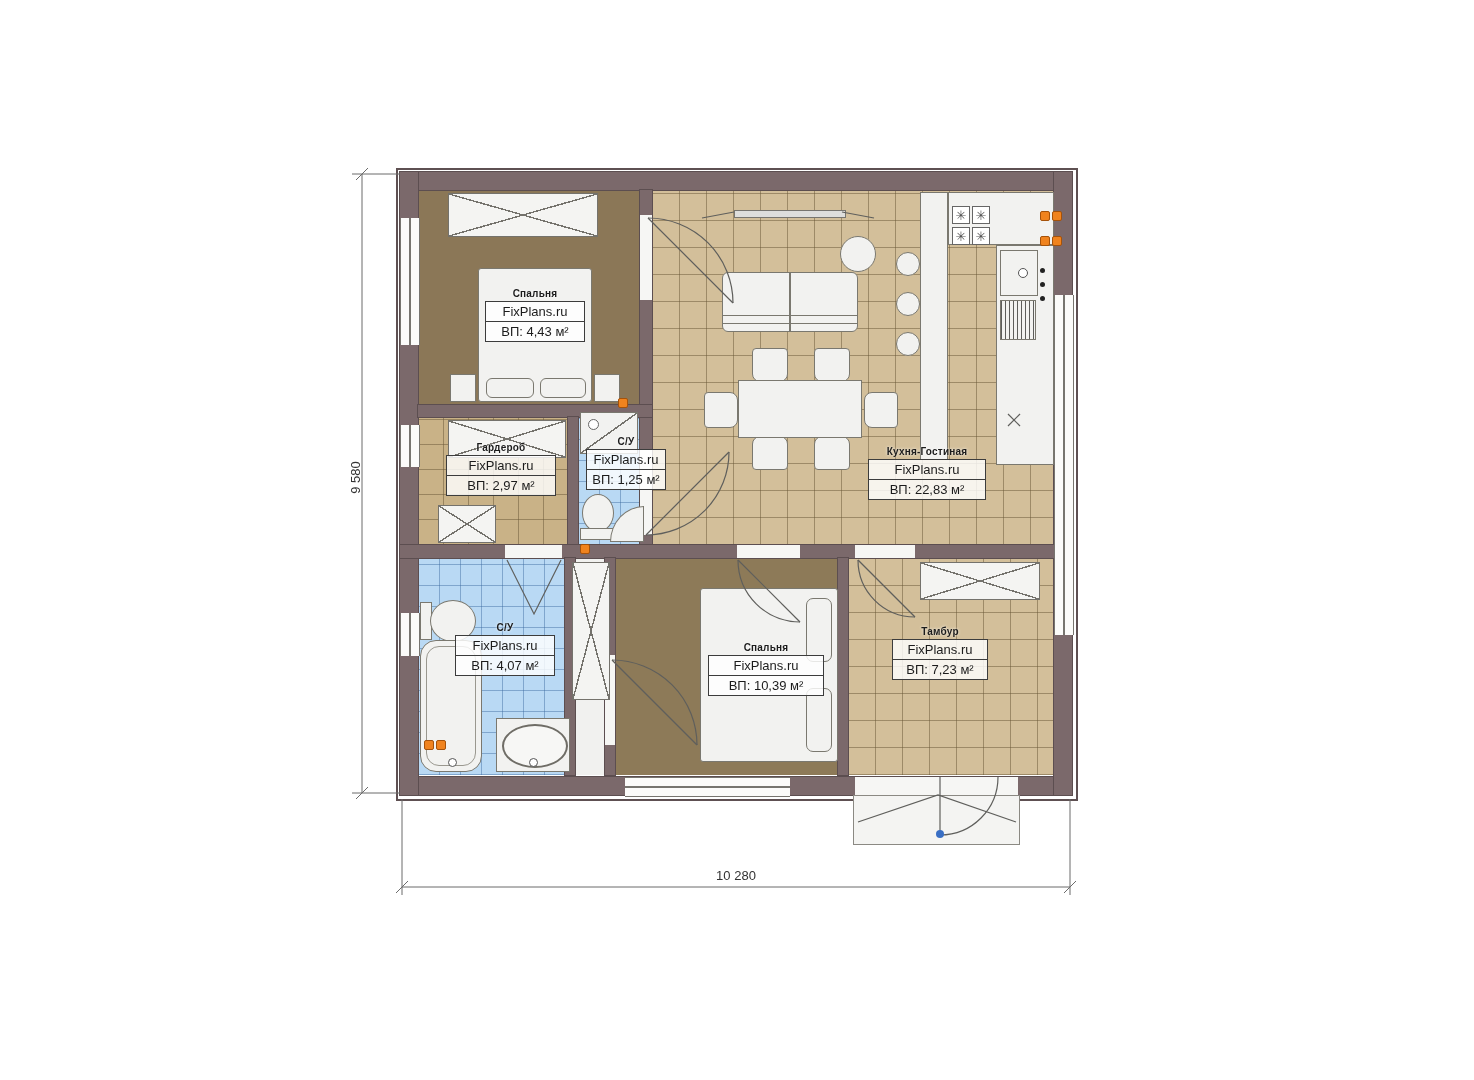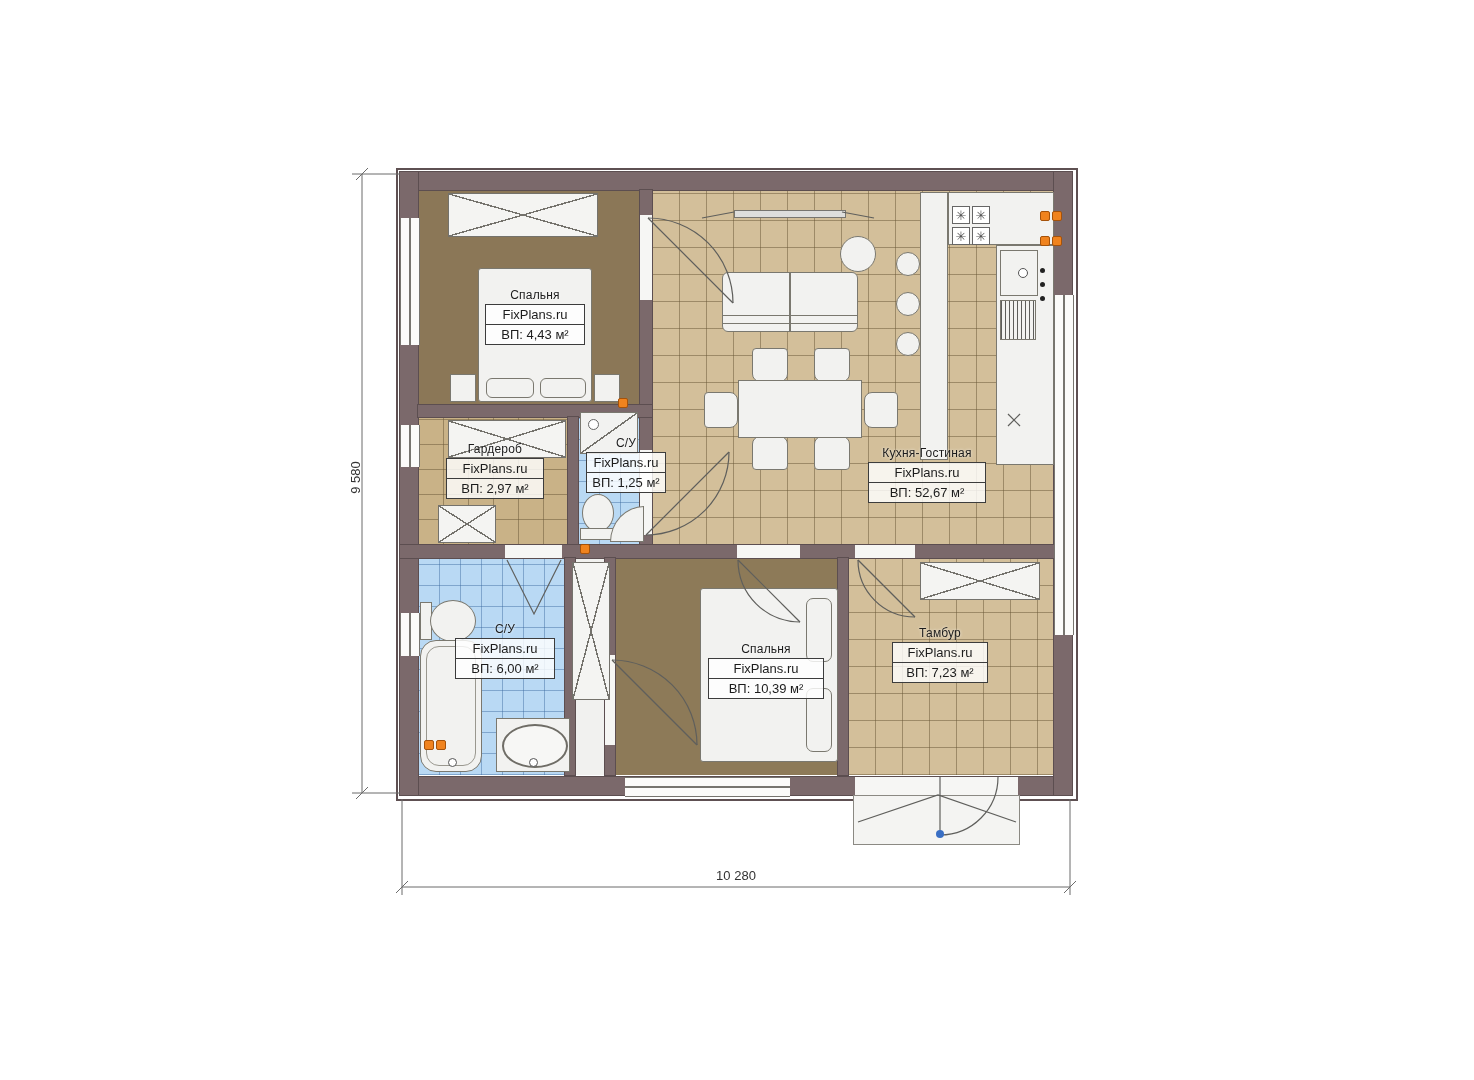--- a/index.html
+++ b/index.html
@@ -29,21 +29,21 @@
     background-image:linear-gradient(to bottom,transparent calc(50% - .6px),#77756f calc(50% - .6px) calc(50% + .6px),transparent calc(50% + .6px));}
   
   .furn{background:#f2f2f0;border:1px solid #7a786f;box-sizing:border-box;}
   .xbox{background-color:#f4f4f2;border:1px solid #74726c;box-sizing:border-box;
     background-image:linear-gradient(to top right,transparent calc(50% - .7px),#74726c calc(50% - .7px) calc(50% + .7px),transparent calc(50% + .7px)),
                      linear-gradient(to bottom right,transparent calc(50% - .7px),#74726c calc(50% - .7px) calc(50% + .7px),transparent calc(50% + .7px));}
   .round{border-radius:50%;}
   .hatch-v{background-image:repeating-linear-gradient(90deg,#5d5d5a 0 1px,transparent 1px 4px);}
   
   .room-label{position:absolute;text-align:center;color:#1c1c1c;z-index:30;}
-  .room-name{font-weight:normal;font-size:12px;letter-spacing:.2px;margin-bottom:2px;
+  .room-name{font-weight:bold;font-size:10px;letter-spacing:.2px;margin-bottom:2px;
              text-shadow:0 0 3px rgba(255,255,255,.9);}
   .label-box{border:1px solid #3c3c3c;background:rgba(255,255,255,.82);font-size:13px;
              padding:1px 4px;line-height:17px;}
   .label-box.second{border-top:none;}
   .dim-text{font-size:13px;color:#333;}
   .socket{display:flex;gap:2px;z-index:32;}
   .socket i{display:block;width:8px;height:8px;background:#f0831e;border:1px solid #a5520a;border-radius:2px;}
   .burner{width:18px;height:18px;border:1px solid #666;background:#fff;color:#555;
           font-size:13px;line-height:17px;text-align:center;box-sizing:border-box;}
   .knob{width:5px;height:5px;background:#222;border-radius:50%;}
@@ -238,42 +238,42 @@
 
   <div class="abs dim-text" style="left:310px;top:470px;width:90px;text-align:center;transform:rotate(-90deg);transform-origin:center;">9 580</div>
   <div class="abs dim-text" style="left:696px;top:868px;width:80px;text-align:center;">10 280</div>
 
   <div class="room-label" style="left:485px;top:288px;width:100px;">
     <div class="room-name">Спальня</div>
     <div class="label-box">FixPlans.ru</div>
     <div class="label-box second">ВП: 4,43 м²</div>
   </div>
 
-  <div class="room-label" style="left:446px;top:442px;width:98px;">
+  <div class="room-label" style="left:446px;top:442px;width:110px;">
     <div class="room-name">Гардероб</div>
     <div class="label-box">FixPlans.ru</div>
     <div class="label-box second">ВП: 2,97 м²</div>
   </div>
 
   <div class="room-label" style="left:586px;top:436px;width:80px;">
     <div class="room-name">С/У</div>
     <div class="label-box">FixPlans.ru</div>
     <div class="label-box second">ВП: 1,25 м²</div>
   </div>
 
   <div class="room-label" style="left:868px;top:446px;width:118px;">
     <div class="room-name">Кухня-Гостиная</div>
     <div class="label-box">FixPlans.ru</div>
-    <div class="label-box second">ВП: 52,67 м²</div>
+    <div class="label-box second">ВП: 22,83 м²</div>
   </div>
 
   <div class="room-label" style="left:455px;top:622px;width:100px;">
     <div class="room-name">С/У</div>
     <div class="label-box">FixPlans.ru</div>
-    <div class="label-box second">ВП: 6,00 м²</div>
+    <div class="label-box second">ВП: 4,07 м²</div>
   </div>
 
   <div class="room-label" style="left:708px;top:642px;width:116px;">
     <div class="room-name">Спальня</div>
     <div class="label-box">FixPlans.ru</div>
     <div class="label-box second">ВП: 10,39 м²</div>
   </div>
 
   <div class="room-label" style="left:892px;top:626px;width:96px;">
     <div class="room-name">Тамбур</div>

